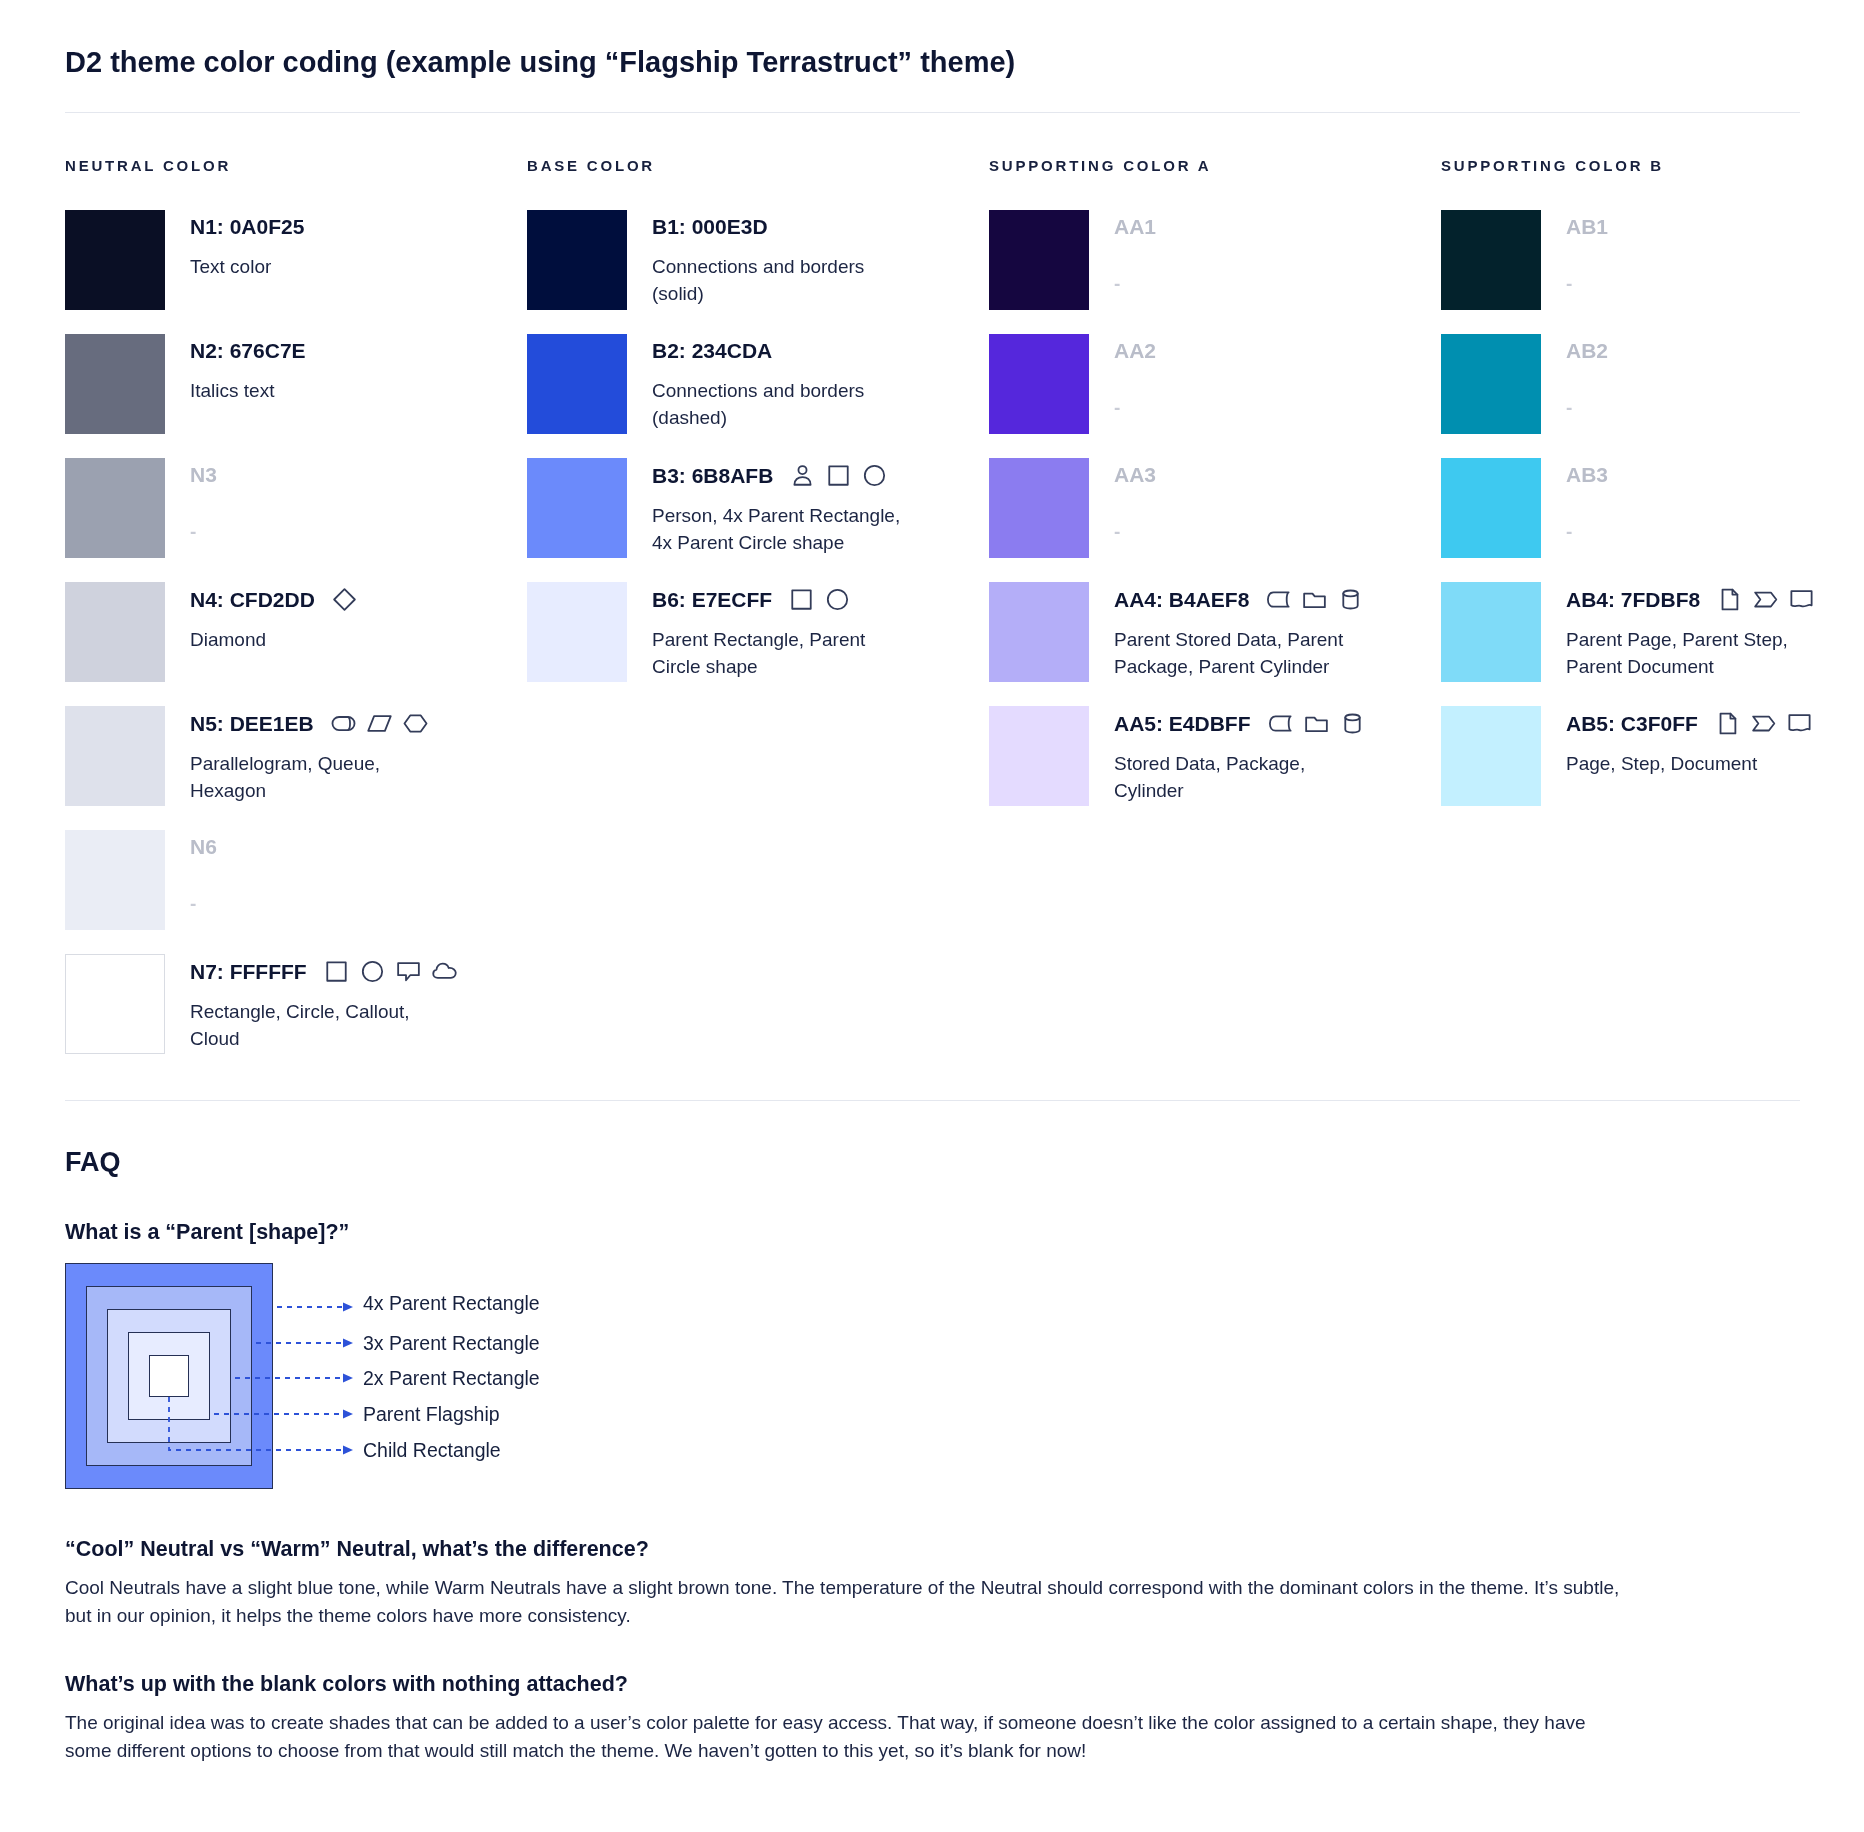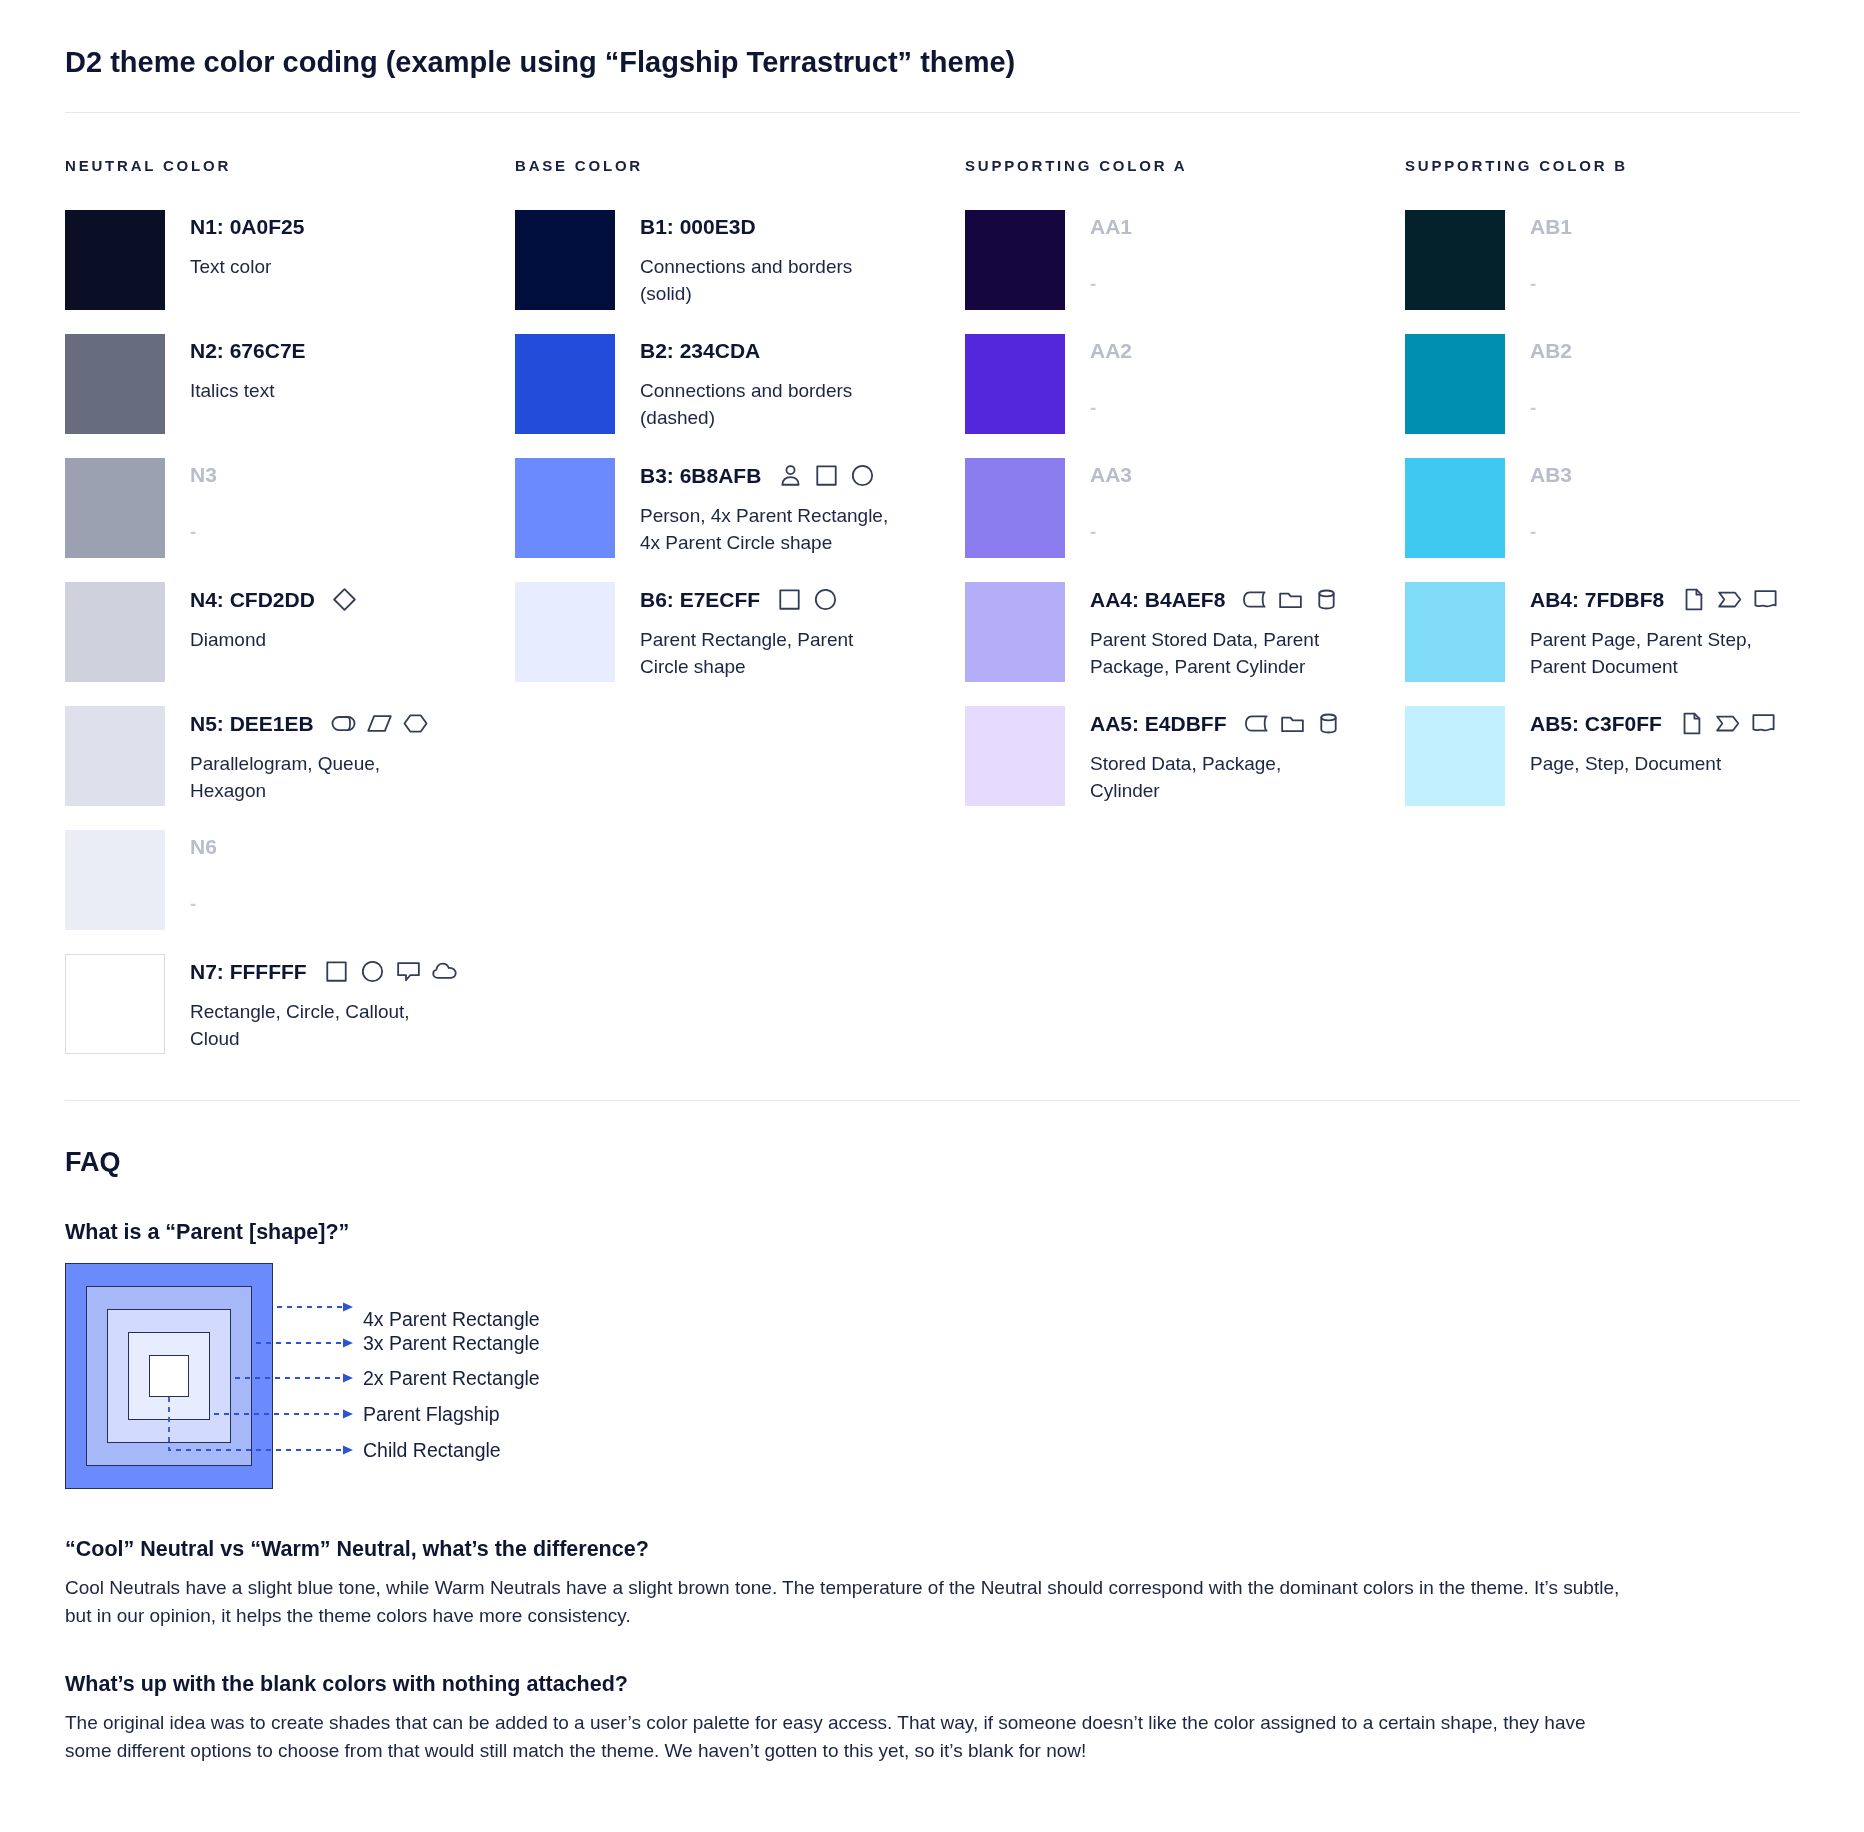--- a/index.html
+++ b/index.html
@@ -9,21 +9,21 @@
     font-family:"Liberation Sans", sans-serif; color:#121A38;
   }
   .page { padding:44px 64px 0 65px; }
   h1[data-name="page-title"] {
     margin:0; font-size:29px; line-height:36px; font-weight:700; color:#0E1633;
   }
   .rule { border:none; border-top:1px solid #E4E7EE; margin:0; }
   .rule.top { margin-top:32px; }
   .rule.bottom { margin-top:22px; }
 
-  .grid { display:grid; grid-template-columns:450px 450px 440px 395px; margin-top:44px; }
+  .grid { display:grid; grid-template-columns:450px 450px 440px 395px; margin-top:44px;gap:12px; }
   .colheader {
     font-size:15px; font-weight:700; letter-spacing:2.8px; color:#17203E;
     margin:0 0 36px 0; text-transform:uppercase;
   }
   .entry { display:flex; min-height:124px; align-items:flex-start; }
   .swatch { width:100px; height:100px; flex:none; }
   .entry-text { margin-left:25px; padding-top:4px; width:250px; }
   .entry-name {
     font-size:21px; font-weight:700; color:#0E1633;
     display:flex; align-items:flex-end; gap:10px; line-height:26px; white-space:nowrap;
@@ -416,21 +416,21 @@
           <path class="ahead" d="M278 39.5 L288 44 L278 48.5 Z"></path>
           <line x1="191" y1="80" x2="278" y2="80"></line>
           <path class="ahead" d="M278 75.5 L288 80 L278 84.5 Z"></path>
           <line x1="170" y1="115" x2="278" y2="115"></line>
           <path class="ahead" d="M278 110.5 L288 115 L278 119.5 Z"></path>
           <line x1="149" y1="151" x2="278" y2="151"></line>
           <path class="ahead" d="M278 146.5 L288 151 L278 155.5 Z"></path>
           <path class="cline" d="M104 134 V187 H278"></path>
           <path class="ahead" d="M278 182.5 L288 187 L278 191.5 Z"></path>
         </svg>
-        <div class="dg-label" data-name="diagram-label" style="top: 56px;">4x Parent Rectangle</div>
+        <div class="dg-label" data-name="diagram-label" style="top: 40px;">4x Parent Rectangle</div>
         <div class="dg-label" data-name="diagram-label" style="top: 80px;">3x Parent Rectangle</div>
         <div class="dg-label" data-name="diagram-label" style="top: 115px;">2x Parent Rectangle</div>
         <div class="dg-label" data-name="diagram-label" style="top: 151px;">Parent Flagship</div>
         <div class="dg-label" data-name="diagram-label" style="top: 187px;">Child Rectangle</div>
       </div>
     <h3 data-name="faq-question-cool-warm">“Cool” Neutral vs “Warm” Neutral, what’s the difference?</h3>
     <p data-name="faq-answer-cool-warm">Cool Neutrals have a slight blue tone, while Warm Neutrals have a slight brown tone. The temperature of the Neutral should correspond with the dominant colors in the theme. It’s subtle, but in our opinion, it helps the theme colors have more consistency.</p>
     <h3 data-name="faq-question-blank-colors">What’s up with the blank colors with nothing attached?</h3>
     <p data-name="faq-answer-blank-colors">The original idea was to create shades that can be added to a user’s color palette for easy access. That way, if someone doesn’t like the color assigned to a certain shape, they have some different options to choose from that would still match the theme. We haven’t gotten to this yet, so it’s blank for now!</p>
   </section>

